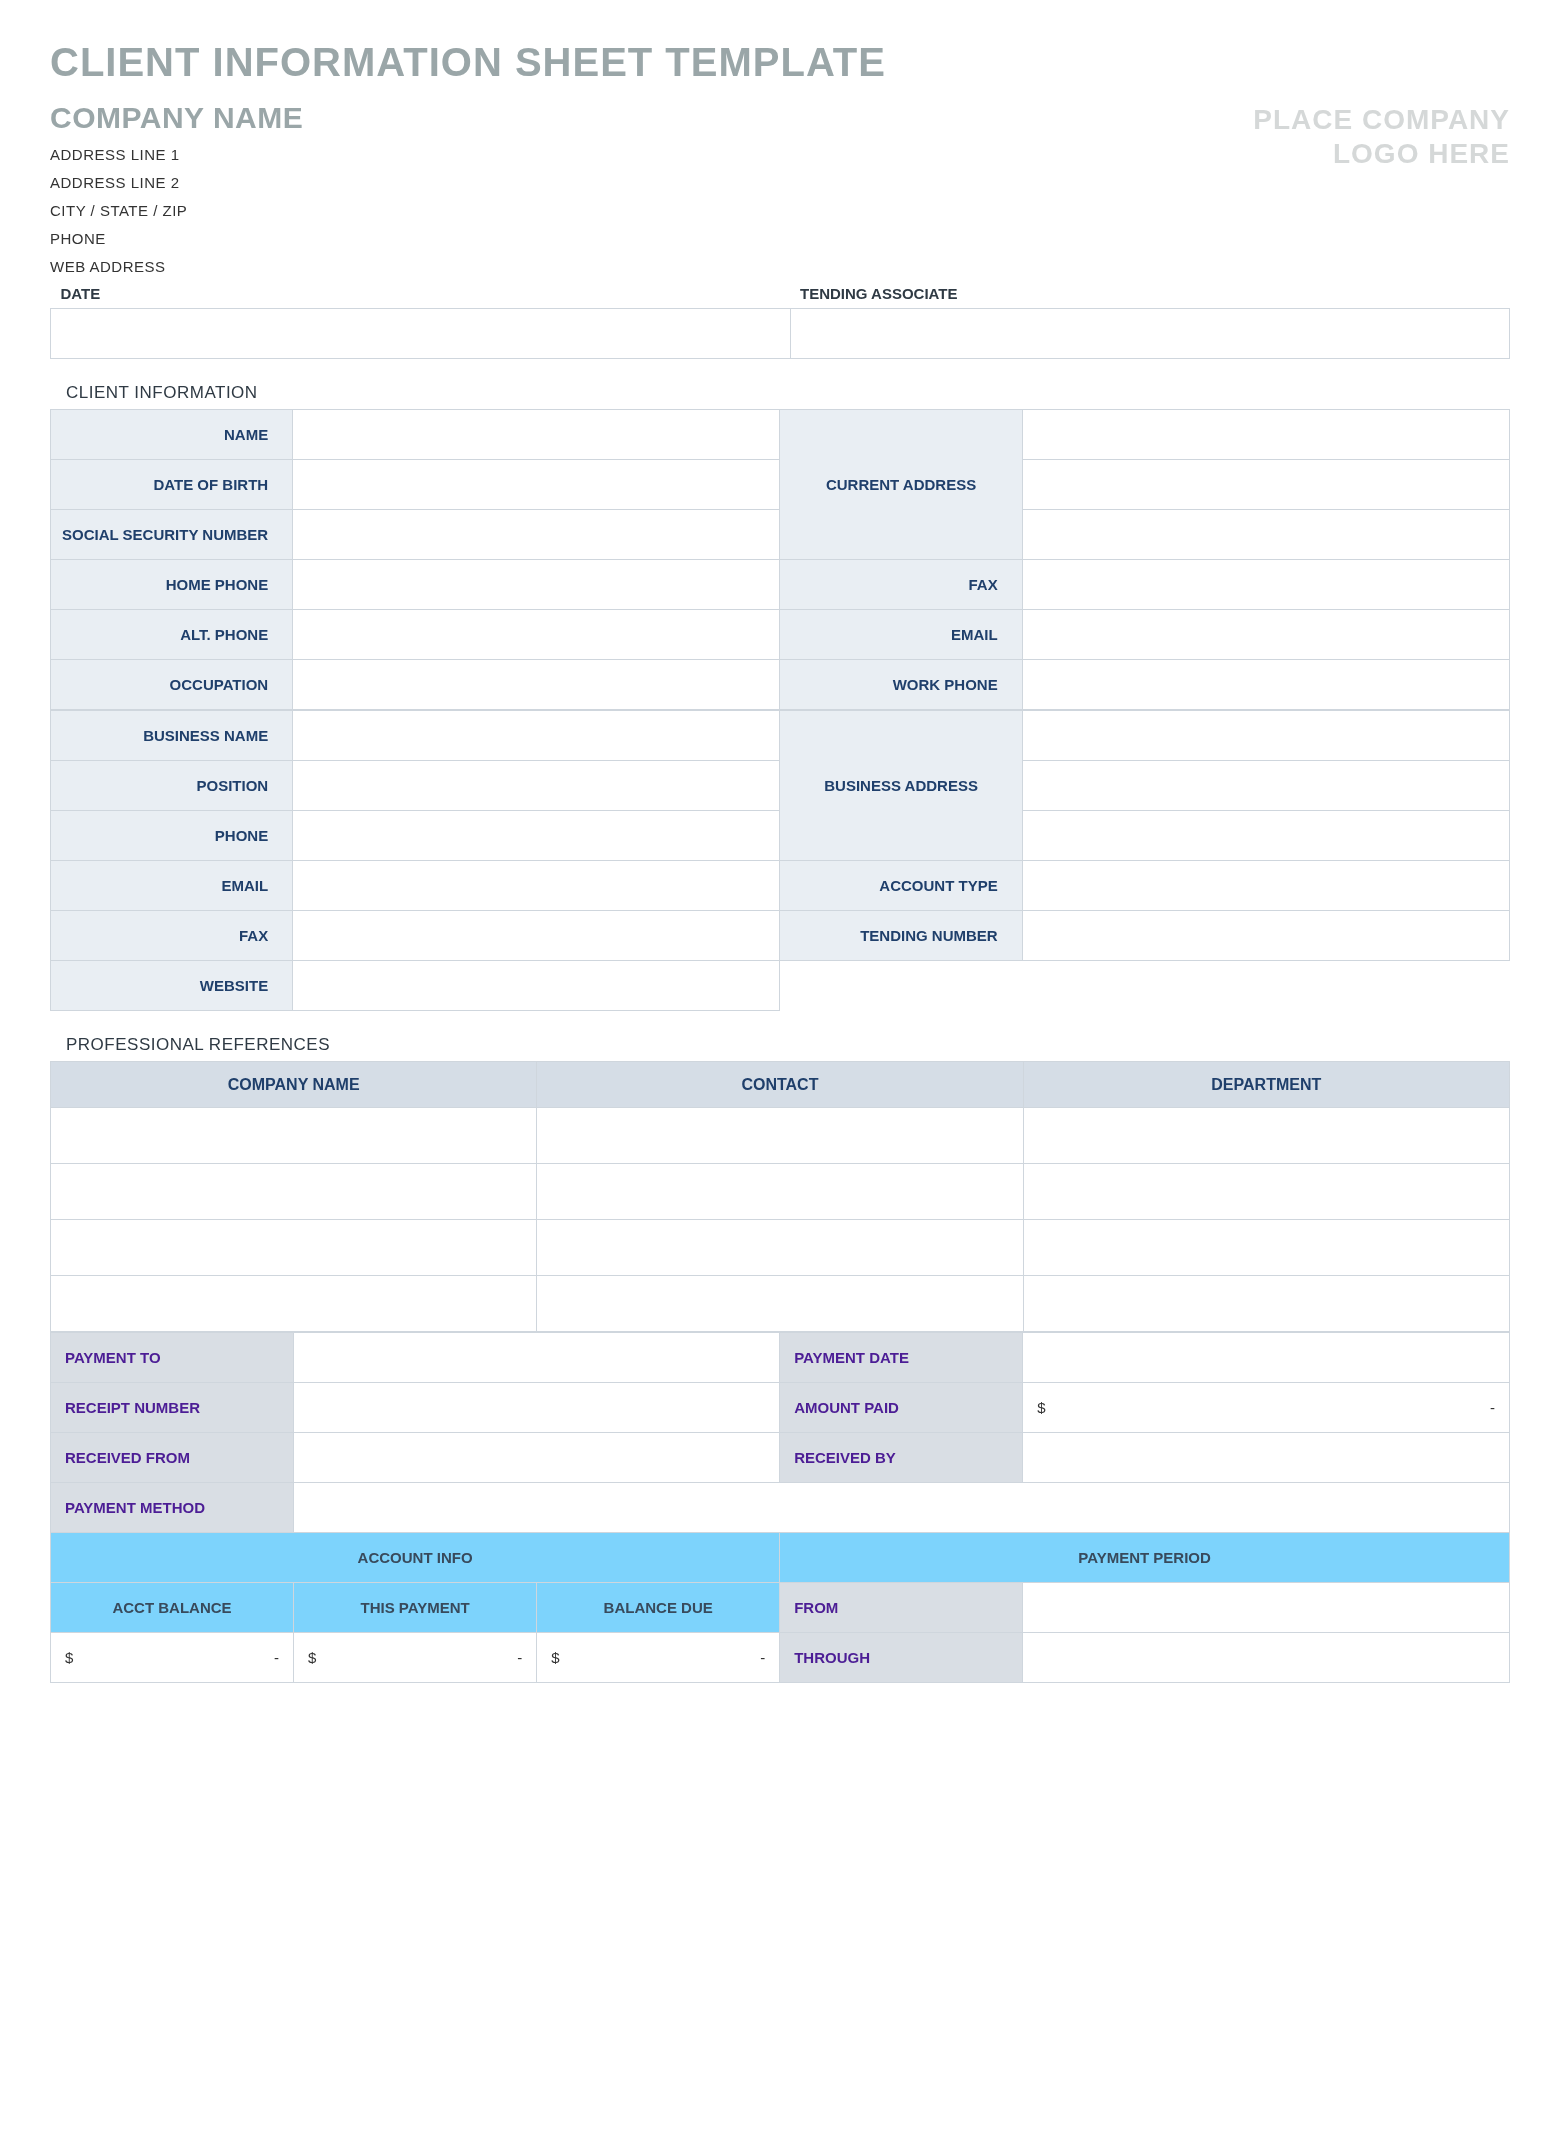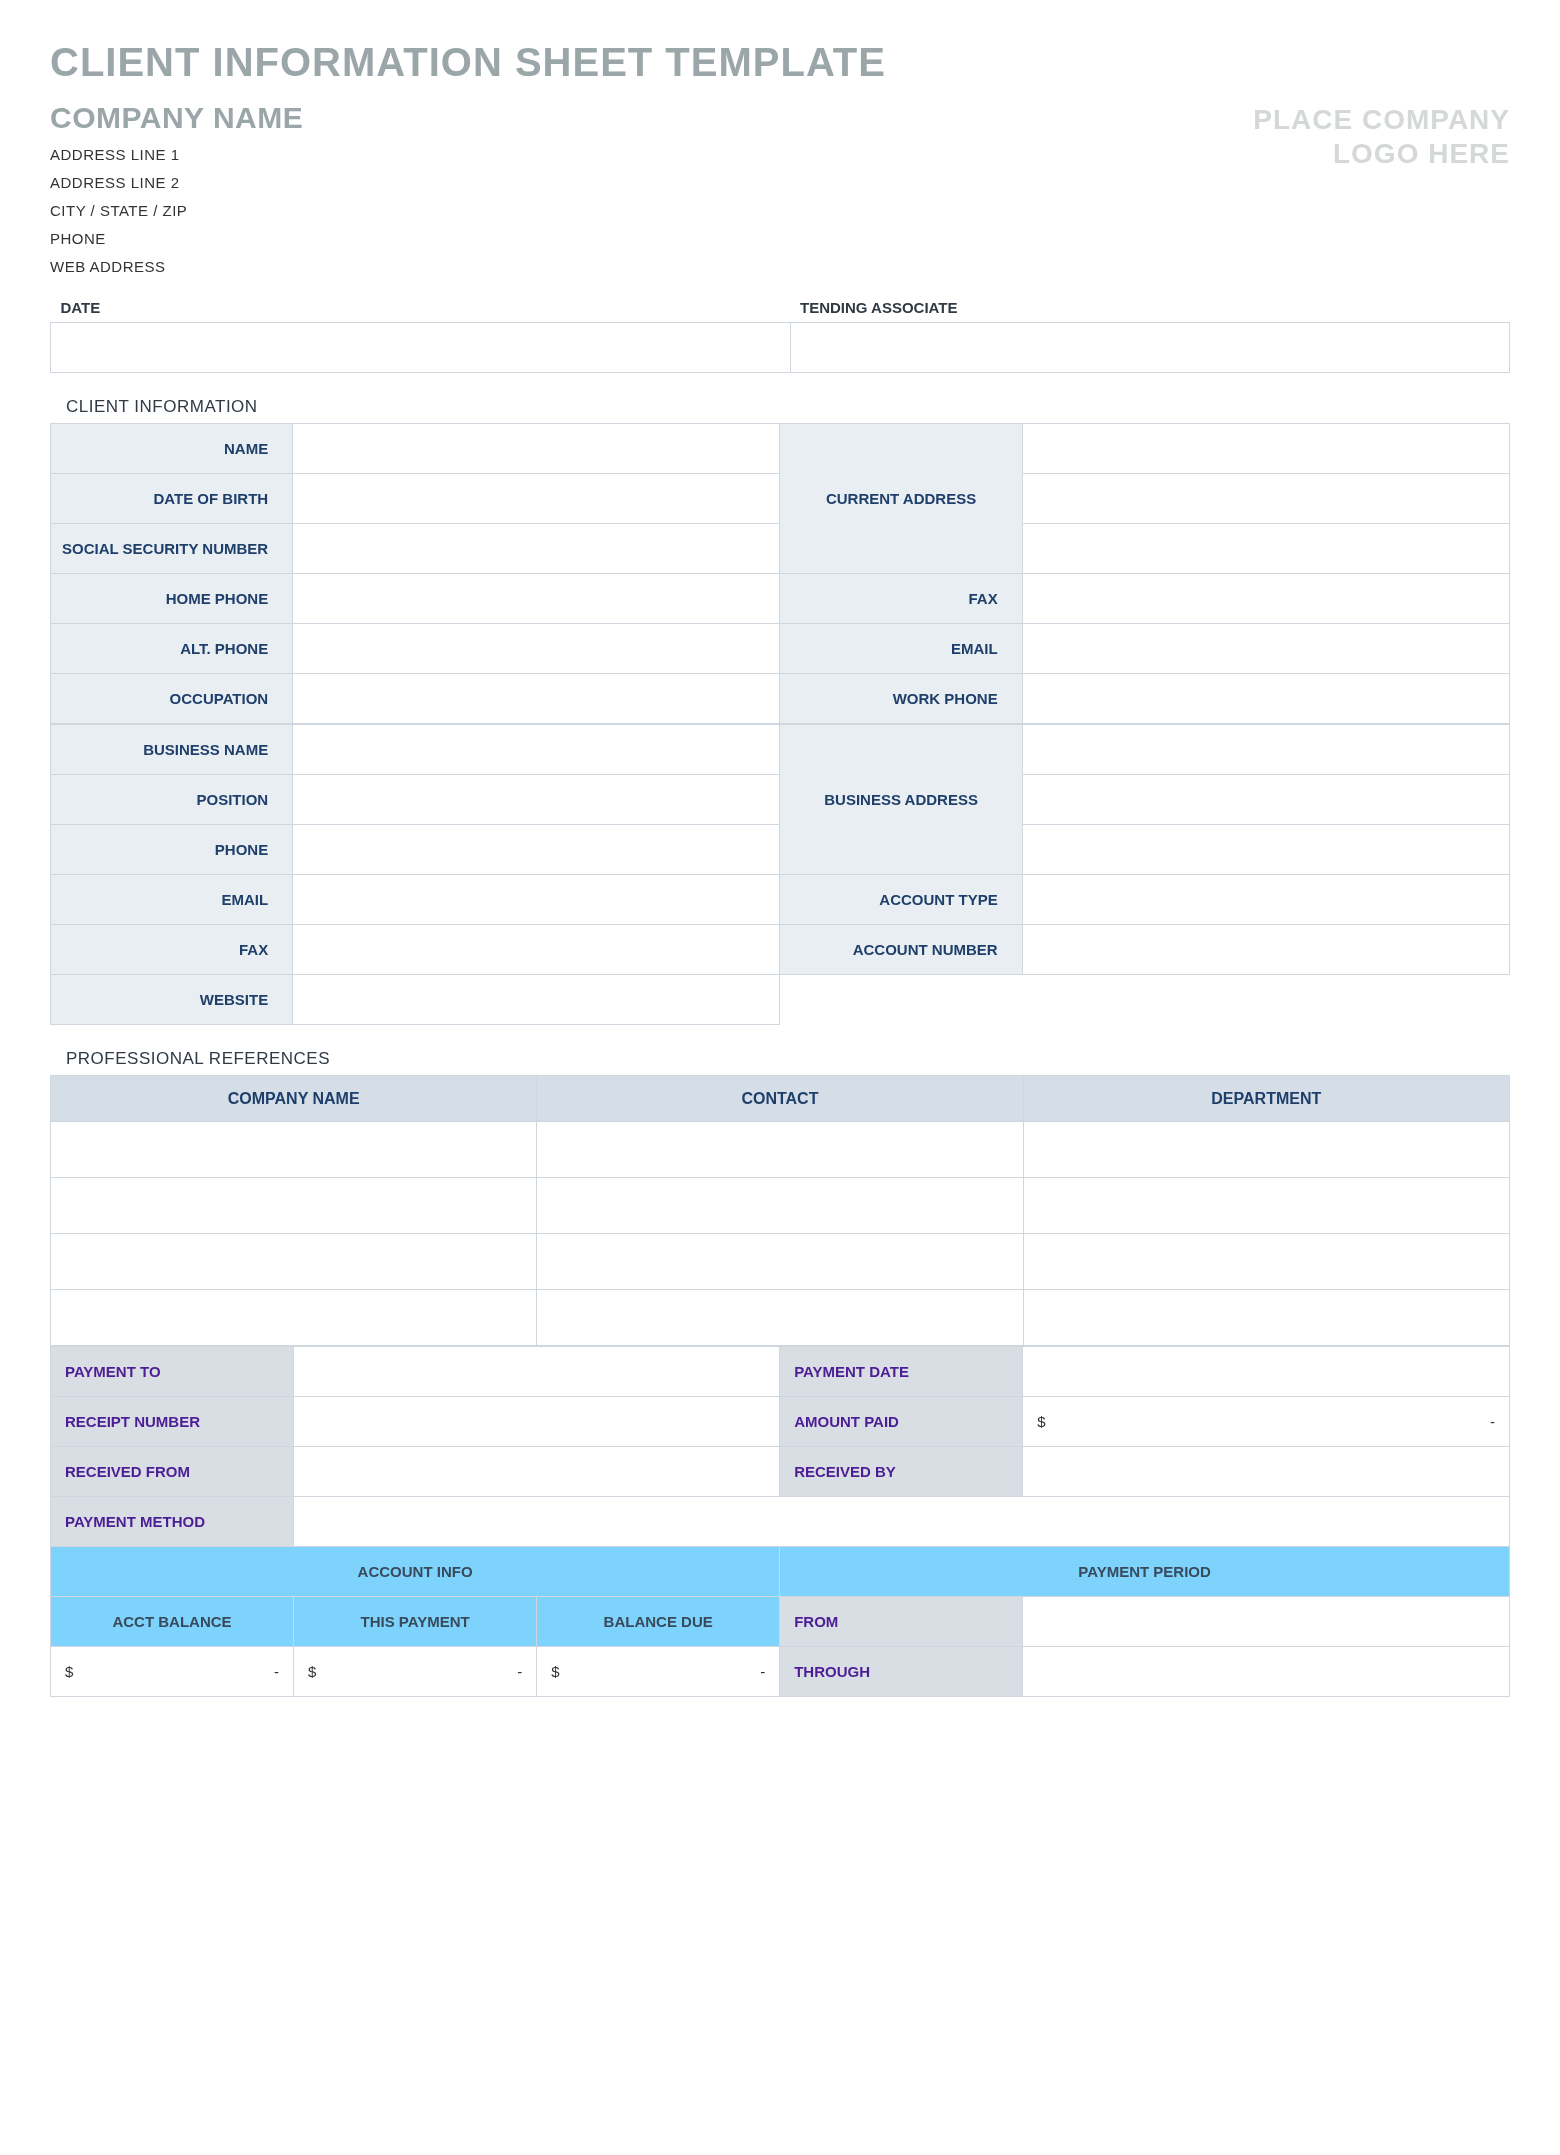--- a/index.html
+++ b/index.html
@@ -43,21 +43,21 @@
         <div>PHONE</div>
         <div>WEB ADDRESS</div>
       </div>
     </div>
     <div class="logo-placeholder">
       <div>PLACE COMPANY</div>
       <div>LOGO HERE</div>
     </div>
   </div>
 
-  <table class="two-col" style="margin-top:18px">
+  <table class="two-col" style="margin-top:4px">
     <tbody>
         <tr>
       <td class="noborder meta-lbl">DATE</td>
       <td class="noborder meta-lbl">TENDING ASSOCIATE</td>
     </tr>
     <tr class="row-h">
       <td class="val"><input style=""></td>
       <td class="val"><input style=""></td>
     </tr>
   </tbody>
@@ -135,21 +135,21 @@
     </tr>
     <tr class="row-h">
       <td class="lbl">EMAIL</td>
       <td class="val"><input style=""></td>
       <td class="lbl">ACCOUNT TYPE</td>
       <td class="val"><input style=""></td>
     </tr>
     <tr class="row-h">
       <td class="lbl">FAX</td>
       <td class="val"><input style=""></td>
-      <td class="lbl">ACCOUNT NUMBER</td>
+      <td class="lbl">TENDING NUMBER</td>
       <td class="val"><input style=""></td>
     </tr>
     <tr class="row-h">
       <td class="lbl">WEBSITE</td>
       <td class="val"><input style=""></td>
       <td class="noborder" colspan="2"></td>
     </tr>
   </tbody>
     </table>
 

